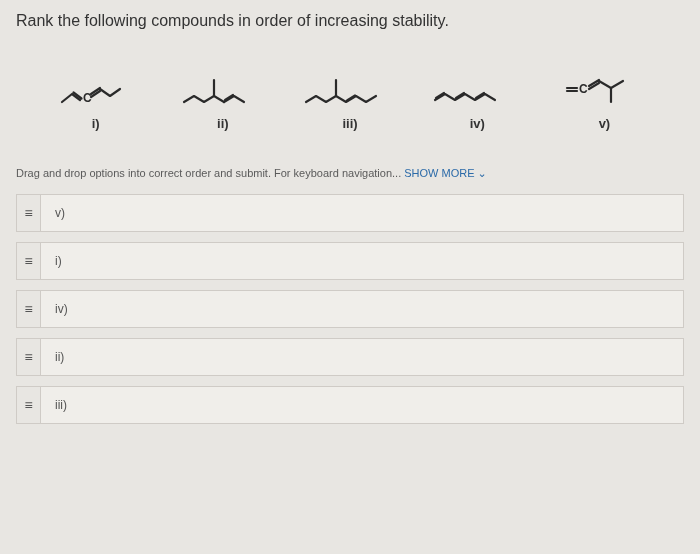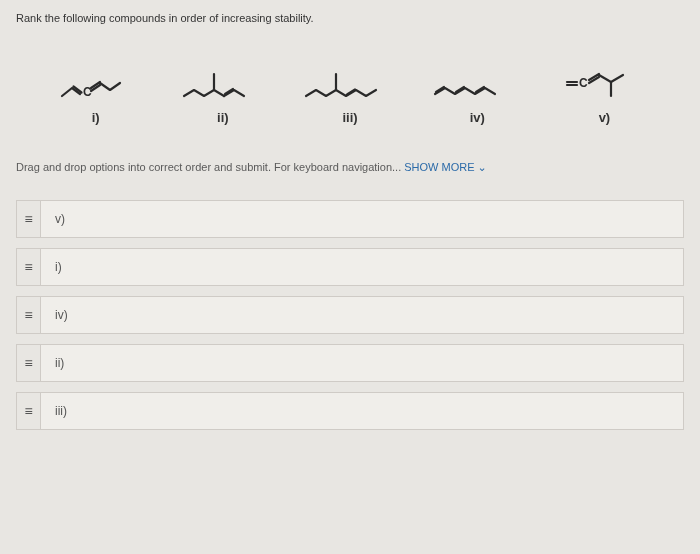--- a/index.html
+++ b/index.html
@@ -6,21 +6,21 @@
   body {
     width: 700px;
     height: 554px;
     background: #e8e6e2;
     font-family: Arial, sans-serif;
     padding: 12px 16px;
     color: #3a3a3a;
     overflow: hidden;
   }
   .question-title {
-    font-size: 11px;
+    font-size: 16px;
     color: #333;
     margin-bottom: 28px;
   }
   .compounds-row {
     display: flex;
     justify-content: space-between;
     align-items: flex-end;
     padding: 0 16px;
     margin-bottom: 8px;
     height: 50px;
@@ -47,21 +47,21 @@
   .label-slot {
     flex: 1;
     text-align: center;
     font-size: 13px;
     font-weight: bold;
     color: #333;
   }
   .instructions {
     font-size: 11px;
     color: #5a5a5a;
-    margin-bottom: 26px;
+    margin-bottom: 14px;
   }
   .show-more {
     color: #2b6aa8;
     cursor: pointer;
     font-size: 11px;
   }
   .answer-row {
     display: flex;
     align-items: center;
     margin-bottom: 10px;

